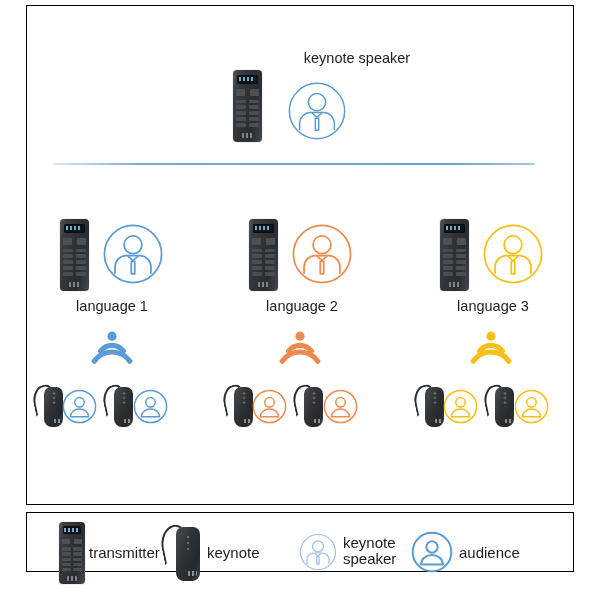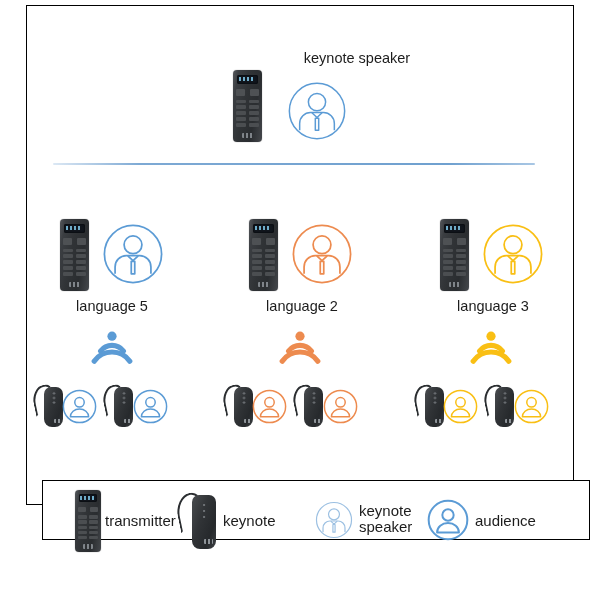--- a/index.html
+++ b/index.html
@@ -12,21 +12,21 @@
   }
   .page{position:relative;width:600px;height:600px;}
 
   .frame{
     position:absolute;
     border:1.5px solid #000;
     background:#fff;
     box-sizing:border-box;
   }
   #main-frame{left:26px;top:5px;width:548px;height:500px;}
-  #legend-frame{left:26px;top:480px;width:548px;height:60px;margin-left:16px;}
+  #legend-frame{left:26px;top:512px;width:548px;height:60px;}
 
   .title{
     position:absolute;left:12px;top:8px;
     font-size:17px;letter-spacing:0.1px;color:#1c1c1c;
   }
 
   .divider{
     position:absolute;left:26px;top:157px;width:482px;height:2px;
     background:linear-gradient(to right,#dce8f4 0%,#7da9d4 18%,#6fa0cf 82%,#a9c7e4 100%);
     border-radius:1px;
@@ -199,21 +199,21 @@
       <div class="abs icon-circle" style="left:75px;top:217px;width:62px;height:62px;">
         <svg viewBox="0 0 64 64">
           <circle cx="32" cy="32" r="29.5" fill="none" stroke="#5b9bd5" stroke-width="1.8"></circle>
           <circle cx="32" cy="22.5" r="9.2" fill="none" stroke="#5b9bd5" stroke-width="1.8"></circle>
           <path d="M13.5 52.5 v-7.2 c0-6.4 5.2-11.6 11.6-11.6 h13.8 c6.4 0 11.6 5.2 11.6 11.6 v7.2" fill="none" stroke="#5b9bd5" stroke-width="1.8" stroke-linejoin="round"></path>
           <path d="M26.6 33.9 l5.4 5.0 l5.4 -5.0" fill="none" stroke="#5b9bd5" stroke-width="1.8" stroke-linejoin="round"></path>
           <path d="M30.2 39.6 h3.6 v12.9 h-3.6 z" fill="none" stroke="#5b9bd5" stroke-width="1.8" stroke-linejoin="round"></path>
         </svg>
       </div>
 
-      <div class="lang-label" style="left:5px;width:160px;">language 5</div>
+      <div class="lang-label" style="left:5px;width:160px;">language 1</div>
 
       <div class="abs wifi" style="left:64px;top:325px;width:42px;height:34px;">
         <svg viewBox="0 0 42 34">
           <circle cx="21" cy="5.2" r="4.6" fill="#5b9bd5"></circle>
           <path d="M9.6 20.0 A14.4 14.4 0 0 1 32.4 20.0" fill="none" stroke="#5b9bd5" stroke-width="5.2" stroke-linecap="round"></path>
           <path d="M3.2 30.2 A21.8 21.8 0 0 1 38.8 30.2" fill="none" stroke="#5b9bd5" stroke-width="5.2" stroke-linecap="round"></path>
         </svg>
       </div>
 
       <div class="abs receiver" style="left:6px;top:378px;width:30px;height:44px;">

